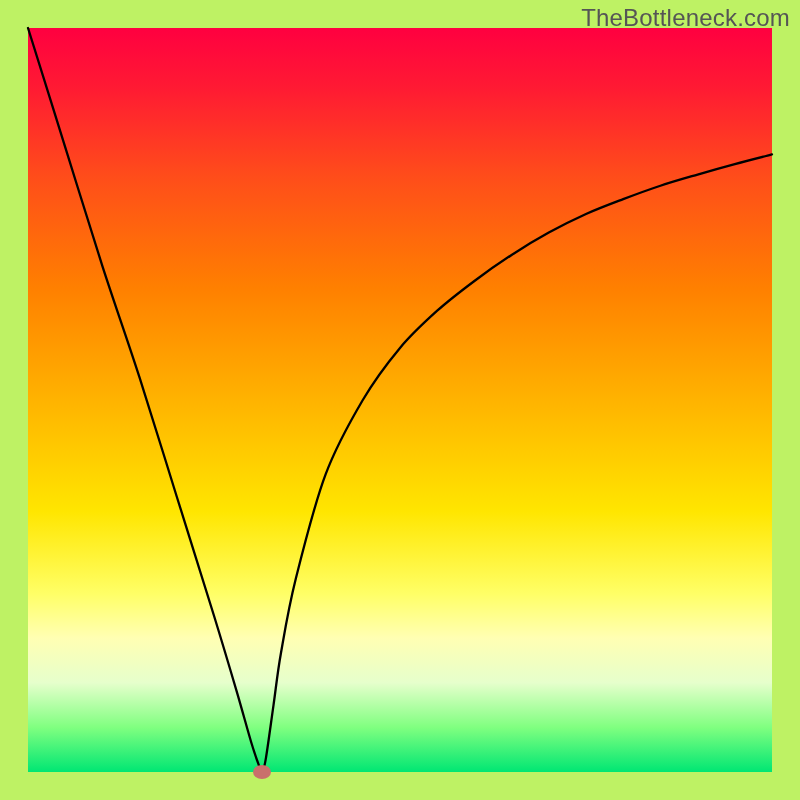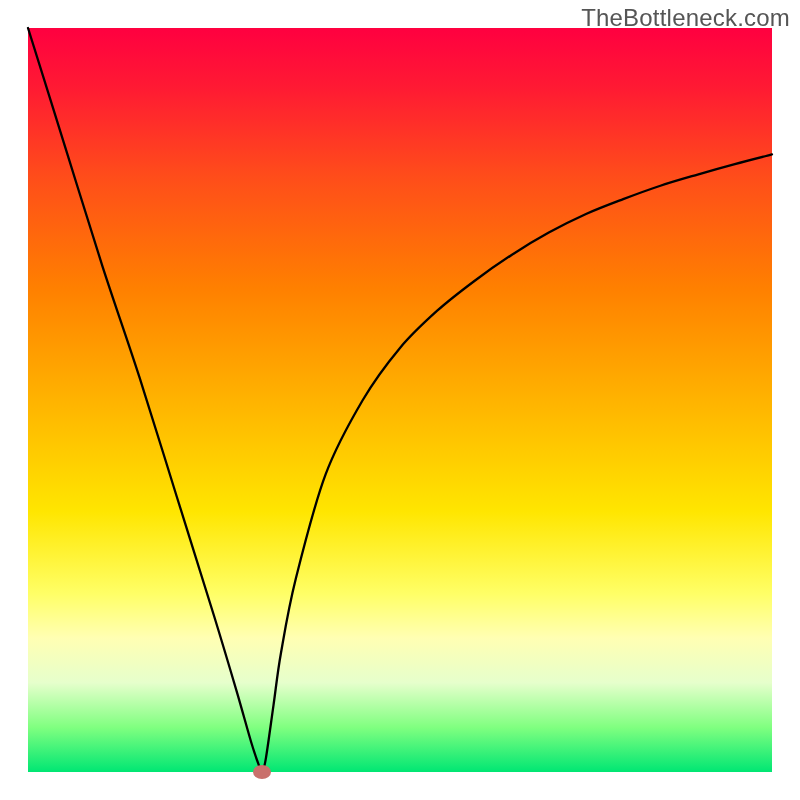--- a/index.html
+++ b/index.html
@@ -8,21 +8,21 @@
     width: 800px;
     height: 800px;
     background: #000;
     font-family: Arial, Helvetica, sans-serif;
     overflow: hidden;
   }
   .frame {
     position: relative;
     width: 800px;
     height: 800px;
-    background: #ffffff;
+    background: #bef264;
   }
   .plot-area {
     position: absolute;
     left: 28px;
     top: 28px;
     width: 744px;
     height: 744px;
     background: linear-gradient(to bottom,
       #ff0040 0%,
       #ff1a33 8%,

